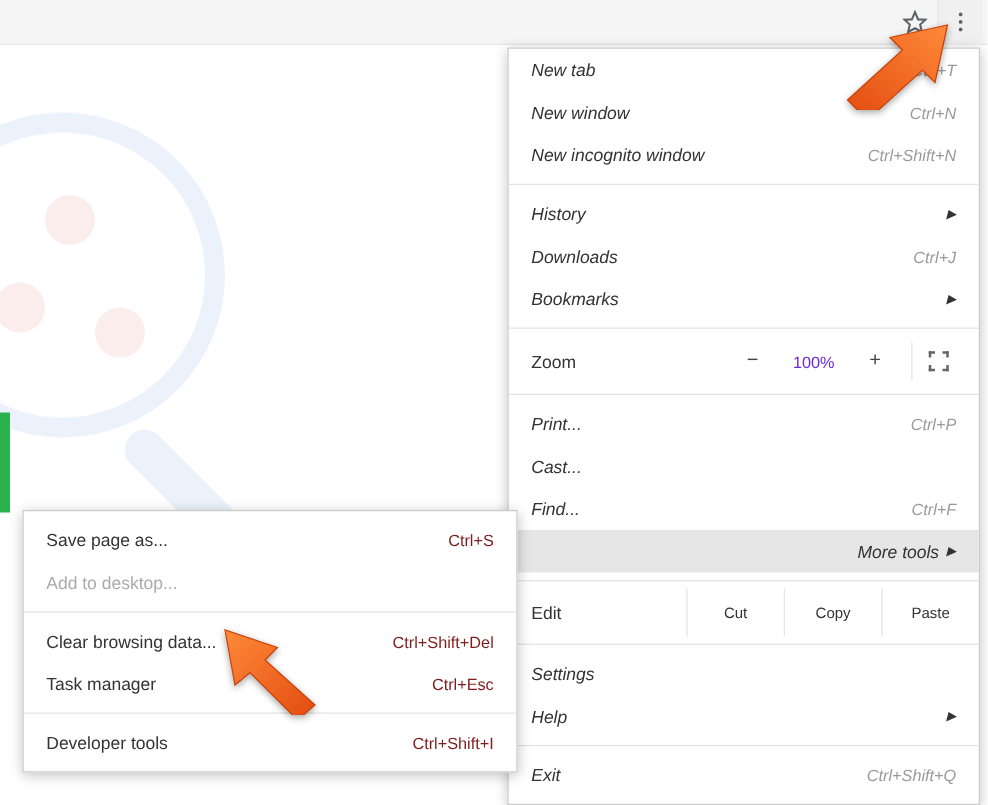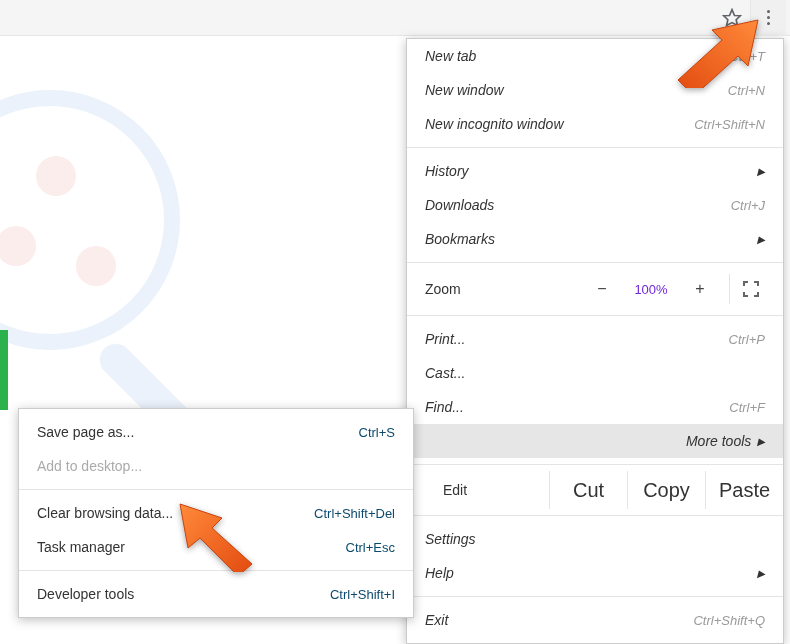--- a/index.html
+++ b/index.html
@@ -34,29 +34,29 @@
     .zoom-val{ width:56px; text-align:center; color:#6d28d9; font-size:13px;}
     .fs-btn{ width:42px; height:30px; display:flex;align-items:center;justify-content:center; border-left:1px solid #e4e4e4; margin-left:8px; cursor:pointer;}
     .corners{ width:16px;height:16px; position:relative;}
     .corners span{position:absolute;width:5px;height:5px;border:2px solid #666;}
     .corners .tl{top:0;left:0;border-right:none;border-bottom:none;}
     .corners .tr{top:0;right:0;border-left:none;border-bottom:none;}
     .corners .bl{bottom:0;left:0;border-right:none;border-top:none;}
     .corners .br{bottom:0;right:0;border-left:none;border-top:none;}
 
     .edit-row{ display:flex; align-items:center; height:38px; padding:0 0 0 18px;}
-    .edit-row .elabel{ flex:0 0 60px; color:#333;text-align:center;}
+    .edit-row .elabel{ flex:0 0 60px; color:#333;}
     .edit-row .ebtns{ display:flex; margin-left:auto;}
-    .edit-row .ebtn{ width:78px; height:38px; display:flex;align-items:center;justify-content:center; color:#333; cursor:pointer; border-left:1px solid #e4e4e4; font-size:20px;}
+    .edit-row .ebtn{ width:78px; height:38px; display:flex;align-items:center;justify-content:center; color:#333; cursor:pointer; border-left:1px solid #e4e4e4; font-size:12px;}
 
     .sub-menu { position:absolute; top:408px; left:18px; width:396px; background:#fff; box-shadow:0 2px 10px rgba(0,0,0,.25); border:1px solid #ccc; font-size:14px; color:#333; padding:6px 0;}
     .sub-menu .srow{ display:flex; align-items:center; height:34px; padding:0 18px; cursor:pointer;}
     .sub-menu .srow.disabled .slabel{ color:#aaa; }
     .sub-menu .slabel{ flex:1;}
-    .sub-menu .sshort{ color:#0c4a6e; font-size:13px;}
+    .sub-menu .sshort{ color:#7f1d1d; font-size:13px;}
     .sub-menu .ssep{ height:1px; background:#e4e4e4; margin:6px 0;}
 
     .arrow-annot{ position:absolute; pointer-events:none; }
     .arrow-annot svg{ filter: drop-shadow(0 2px 3px rgba(0,0,0,.35)); }
   </style>
 </head>
 <body>
 
 <div class="watermark">
   <div class="circ">

